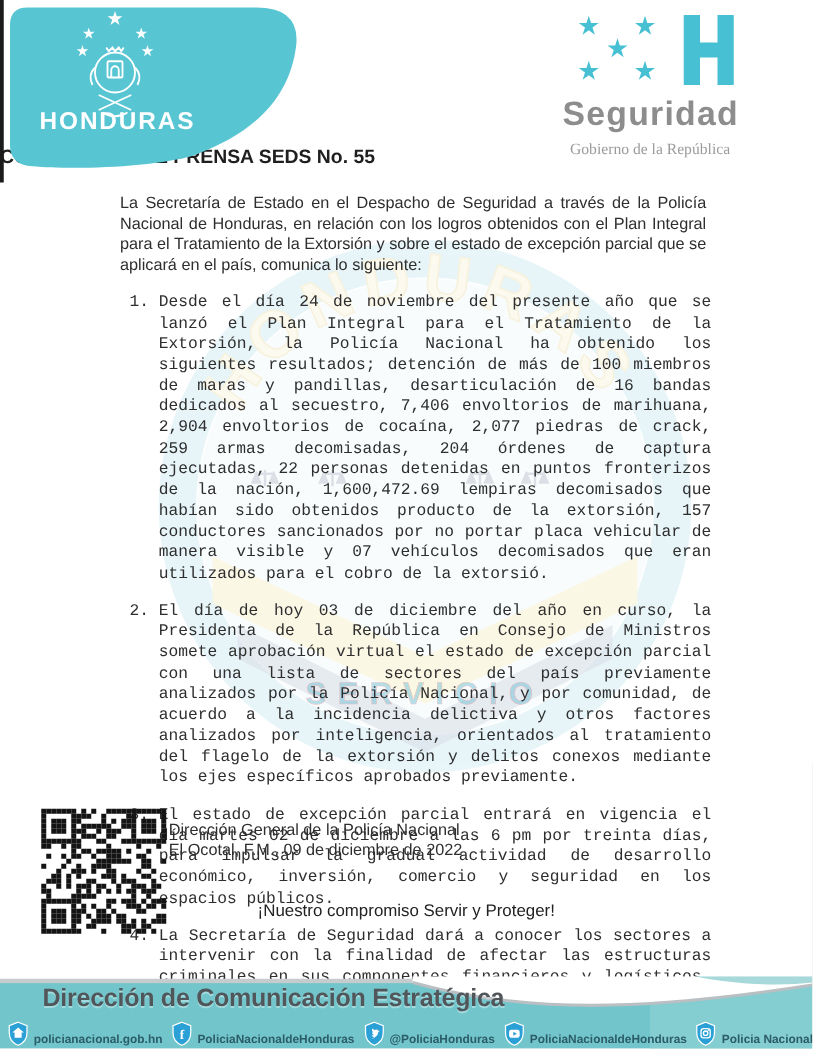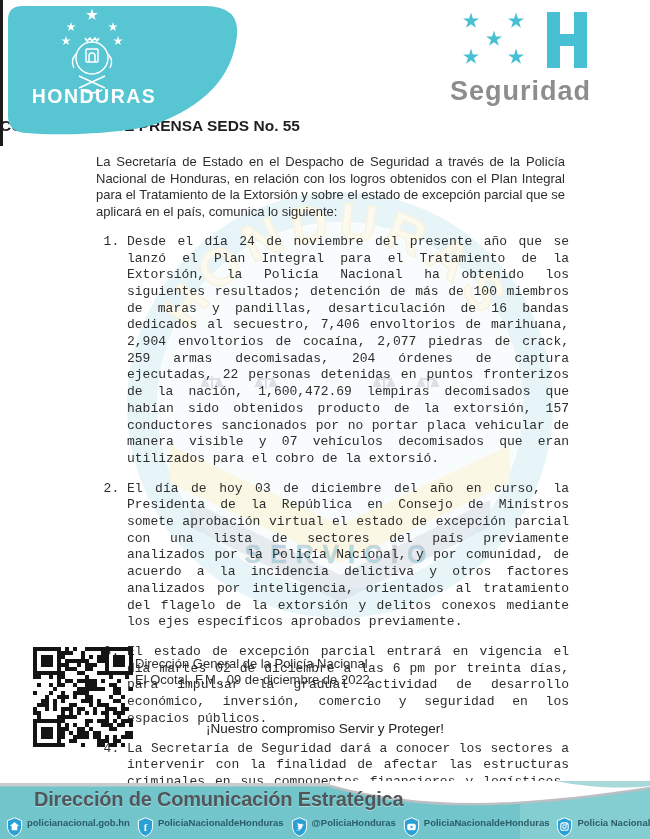--- a/index.html
+++ b/index.html
@@ -28,21 +28,21 @@
   .qr{position:absolute;left:31px;top:645px;z-index:2;}
 
   .sign-block{position:absolute;left:135px;top:656px;width:390px;text-align:left;font-size:13px;line-height:16px;color:#2e2e2e;z-index:2;}
   .slogan{position:absolute;left:0;right:0;top:721px;text-align:center;font-size:13.5px;font-weight:normal;color:#222;z-index:2;}
 
   
   .footer{position:absolute;left:0;bottom:0;width:650px;height:58px;z-index:3;text-decoration:underline;}
   .footer-bg{position:absolute;left:0;top:0;}
   .footer-title{position:absolute;left:34px;top:7px;font-size:20px;font-weight:bold;color:#50565a;letter-spacing:-0.2px;text-shadow:0 1px 0 rgba(255,255,255,.35);}
   .footer-links{position:absolute;left:6px;top:36px;width:644px;display:flex;align-items:center;}
-  .footer-link{display:flex;align-items:flex-start;margin-right:7px;}
+  .footer-link{display:flex;align-items:flex-end;margin-right:7px;}
   .footer-link svg{display:block;margin-right:4px;}
   .footer-link .lbl{font-size:9.5px;font-weight:bold;color:#2b5c68;white-space:nowrap;}
 </style>
 </head>
 <body>
 
 <svg width="0" height="0" style="position:absolute">
   <defs>
     <path id="star5" d="M0,-8 L1.76,-2.47 L7.61,-2.47 L2.85,0.94 L4.7,6.47 L0,3.06 L-4.7,6.47 L-2.85,0.94 L-7.61,-2.47 L-1.76,-2.47 Z"></path>
     <path id="shield" d="M12 1 L22 5 V13 C22 20 17.5 25 12 27 C6.5 25 2 20 2 13 V5 Z"></path>
@@ -119,20 +119,21 @@
         <use href="#star5" transform="translate(72,13) scale(1.05)"></use>
         <use href="#star5" transform="translate(50,31) scale(1.05)"></use>
         <use href="#star5" transform="translate(27,49) scale(1.05)"></use>
         <use href="#star5" transform="translate(72,49) scale(1.05)"></use>
         <rect x="103" y="4" width="13" height="56"></rect>
         <rect x="130" y="4" width="13" height="56"></rect>
         <rect x="110" y="26" width="26" height="12"></rect>
       </g>
     </svg>
     <div class="gov-name">Seguridad</div>
+    <div class="gov-sub">Gobierno de la República</div>
   </div>
 
   <div class="doc-title">COMUNICADO DE PRENSA SEDS No. 55</div>
 
   <div class="doc-body">
     <p style="margin:4px">La Secretaría de Estado en el Despacho de Seguridad a través de la Policía Nacional de Honduras, en relación con los logros obtenidos con el Plan Integral para el Tratamiento de la Extorsión y sobre el estado de excepción parcial que se aplicará en el país, comunica lo siguiente:</p>
     <ol>
       <li>Desde el día 24 de noviembre del presente año que se lanzó el Plan Integral para el Tratamiento de la Extorsión, la Policía Nacional ha obtenido los siguientes resultados; detención de más de 100 miembros de maras y pandillas, desarticulación de 16 bandas dedicados al secuestro, 7,406 envoltorios de marihuana, 2,904 envoltorios de cocaína, 2,077 piedras de crack, 259 armas decomisadas, 204 órdenes de captura ejecutadas, 22 personas detenidas en puntos fronterizos de la nación, 1,600,472.69 lempiras decomisados que habían sido obtenidos producto de la extorsión, 157 conductores sancionados por no portar placa vehicular de manera visible y 07 vehículos decomisados que eran utilizados para el cobro de la extorsió.</li>
       <li>El día de hoy 03 de diciembre del año en curso, la Presidenta de la República en Consejo de Ministros somete aprobación virtual el estado de excepción parcial con una lista de sectores del país previamente analizados por la Policía Nacional, y por comunidad, de acuerdo a la incidencia delictiva y otros factores analizados por inteligencia, orientados al tratamiento del flagelo de la extorsión y delitos conexos mediante los ejes específicos aprobados previamente.</li>
       <li>El estado de excepción parcial entrará en vigencia el día martes 02 de diciembre a las 6 pm por treinta días, para impulsar la gradual actividad de desarrollo económico, inversión, comercio y seguridad en los espacios públicos.</li>

